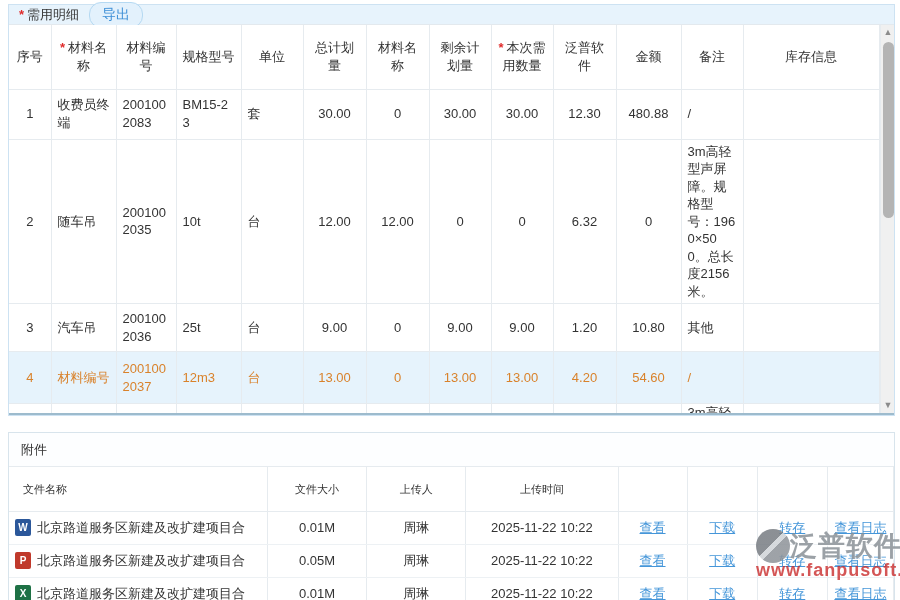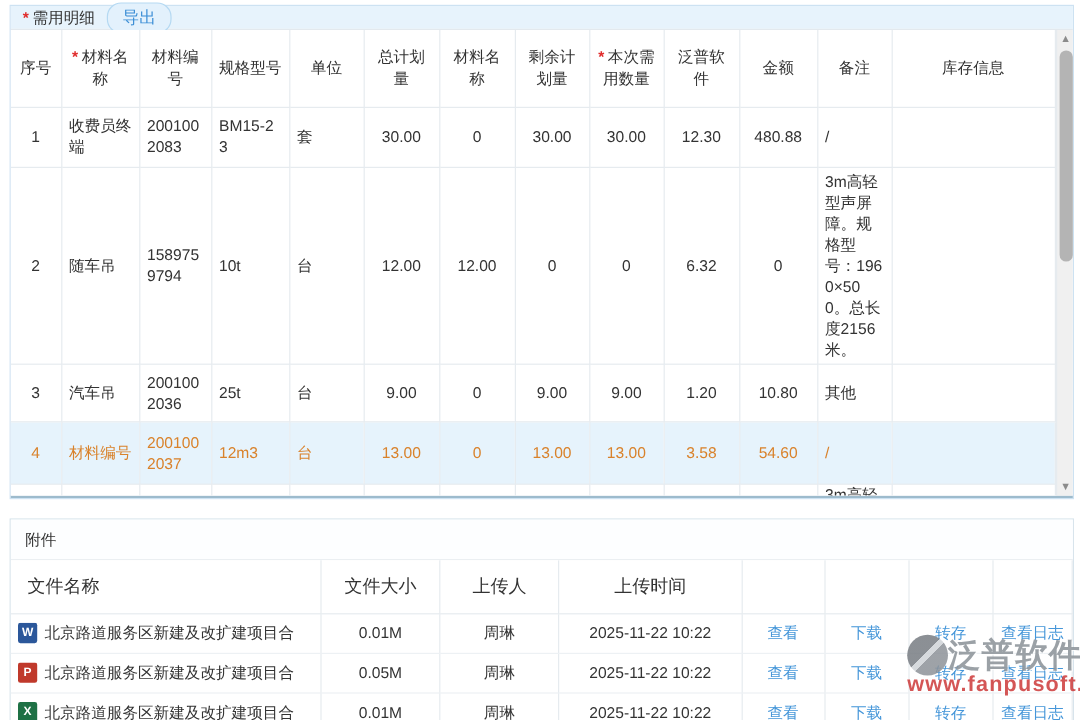--- a/index.html
+++ b/index.html
@@ -38,30 +38,30 @@
   .vscroll .thumb { position: absolute; left: 2px; top: 17px; width: 11px; height: 176px;
     background: #b4b4b4; border-radius: 6px; }
 
   
   .panel.attach { margin-top: 16px; border-color: #d8e4ec; }
   .attach-title { height: 34px; display: flex; align-items: center; padding: 0 12px;
     border-bottom: 1px solid #e6ebef; background: #fdfeff; }
   .attach table { width: 885px; }
   .attach thead tr { height: 44px; }
   .attach tbody tr { height: 33px; }
-  .attach th { font-size: 15px; }
+  .attach th { font-size: 11px; }
   .attach th:first-child { text-align: left; padding-left: 14px; }
   .attach td { border-bottom: 1px solid #edf1f4; }
   .file-cell { display: flex; align-items: center; gap: 6px; white-space: nowrap; overflow: hidden; }
   .ficon { width: 16px; height: 17px; border-radius: 2px; color: #fff; font-size: 10px; font-weight: bold;
     display: inline-flex; align-items: center; justify-content: center; flex: 0 0 16px; }
   .ficon.word { background: #2b579a; }
   .ficon.ppt { background: #c0392b; }
   .ficon.excel { background: #1e7145; }
-  a.action { color: #4596d9; cursor: pointer; }
+  a.action { color: #4596d9; text-decoration: underline; cursor: pointer; }
 
   
   .watermark { position: absolute; right: 4px; bottom: 10px; width: 140px; height: 62px;
     pointer-events: none; z-index: 20; }
   .wm-row { display: flex; align-items: center; }
   .wm-logo { width: 34px; height: 34px; border-radius: 50%; flex: 0 0 34px;
     background: linear-gradient(135deg, #777c82 45%, #cfd3d7 45% 55%, #8d9298 55%); opacity: .85; }
   .wm-brand { font-size: 27px; font-weight: bold; color: rgba(138,144,150,.85);
     letter-spacing: 1px; text-shadow: 1px 1px 0 rgba(255,255,255,.7); white-space: nowrap; }
   .wm-url { font-size: 18px; font-weight: bold; color: rgba(201,44,44,.8);
@@ -124,21 +124,21 @@
             <td class="c">30.00</td>
             <td class="c">30.00</td>
             <td class="c">12.30</td>
             <td class="c">480.88</td>
             <td class="l">/</td>
             <td class="l"></td>
           </tr>
           <tr style="height: 143px;">
             <td class="c">2</td>
             <td class="l">随车吊</td>
-            <td class="l">1589759794</td>
+            <td class="l">2001002035</td>
             <td class="l">10t</td>
             <td class="l">台</td>
             <td class="c">12.00</td>
             <td class="c">12.00</td>
             <td class="c">0</td>
             <td class="c">0</td>
             <td class="c">6.32</td>
             <td class="c">0</td>
             <td class="l">3m高轻型声屏障。规格型号：1960×500。总长度2156米。</td>
             <td class="l"></td>
@@ -161,21 +161,21 @@
           <tr class="hl" style="height: 52px;">
             <td class="c">4</td>
             <td class="l">材料编号</td>
             <td class="l">2001002037</td>
             <td class="l">12m3</td>
             <td class="l">台</td>
             <td class="c">13.00</td>
             <td class="c">0</td>
             <td class="c">13.00</td>
             <td class="c">13.00</td>
-            <td class="c">3.58</td>
+            <td class="c">4.20</td>
             <td class="c">54.60</td>
             <td class="l">/</td>
             <td class="l"></td>
           </tr>
           <tr class="partial">
             <td></td>
             <td></td>
             <td></td>
             <td></td>
             <td></td>

